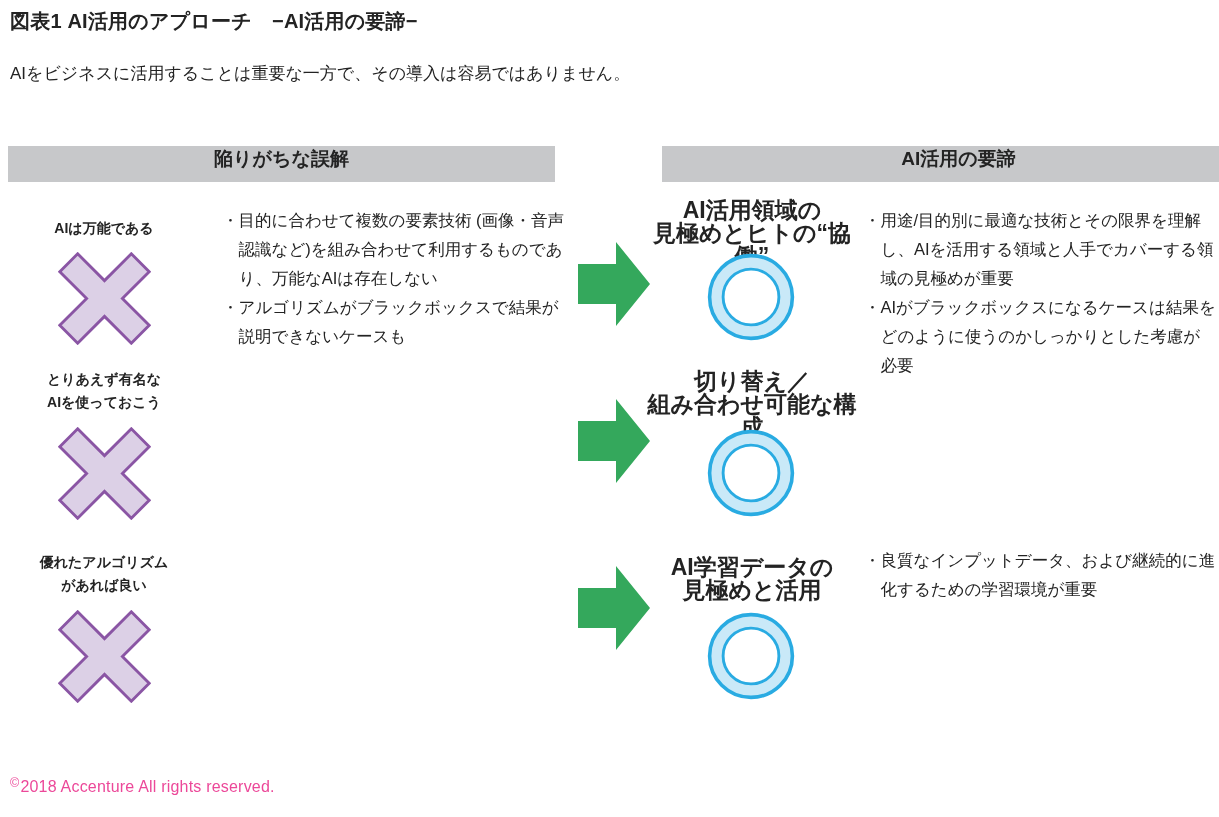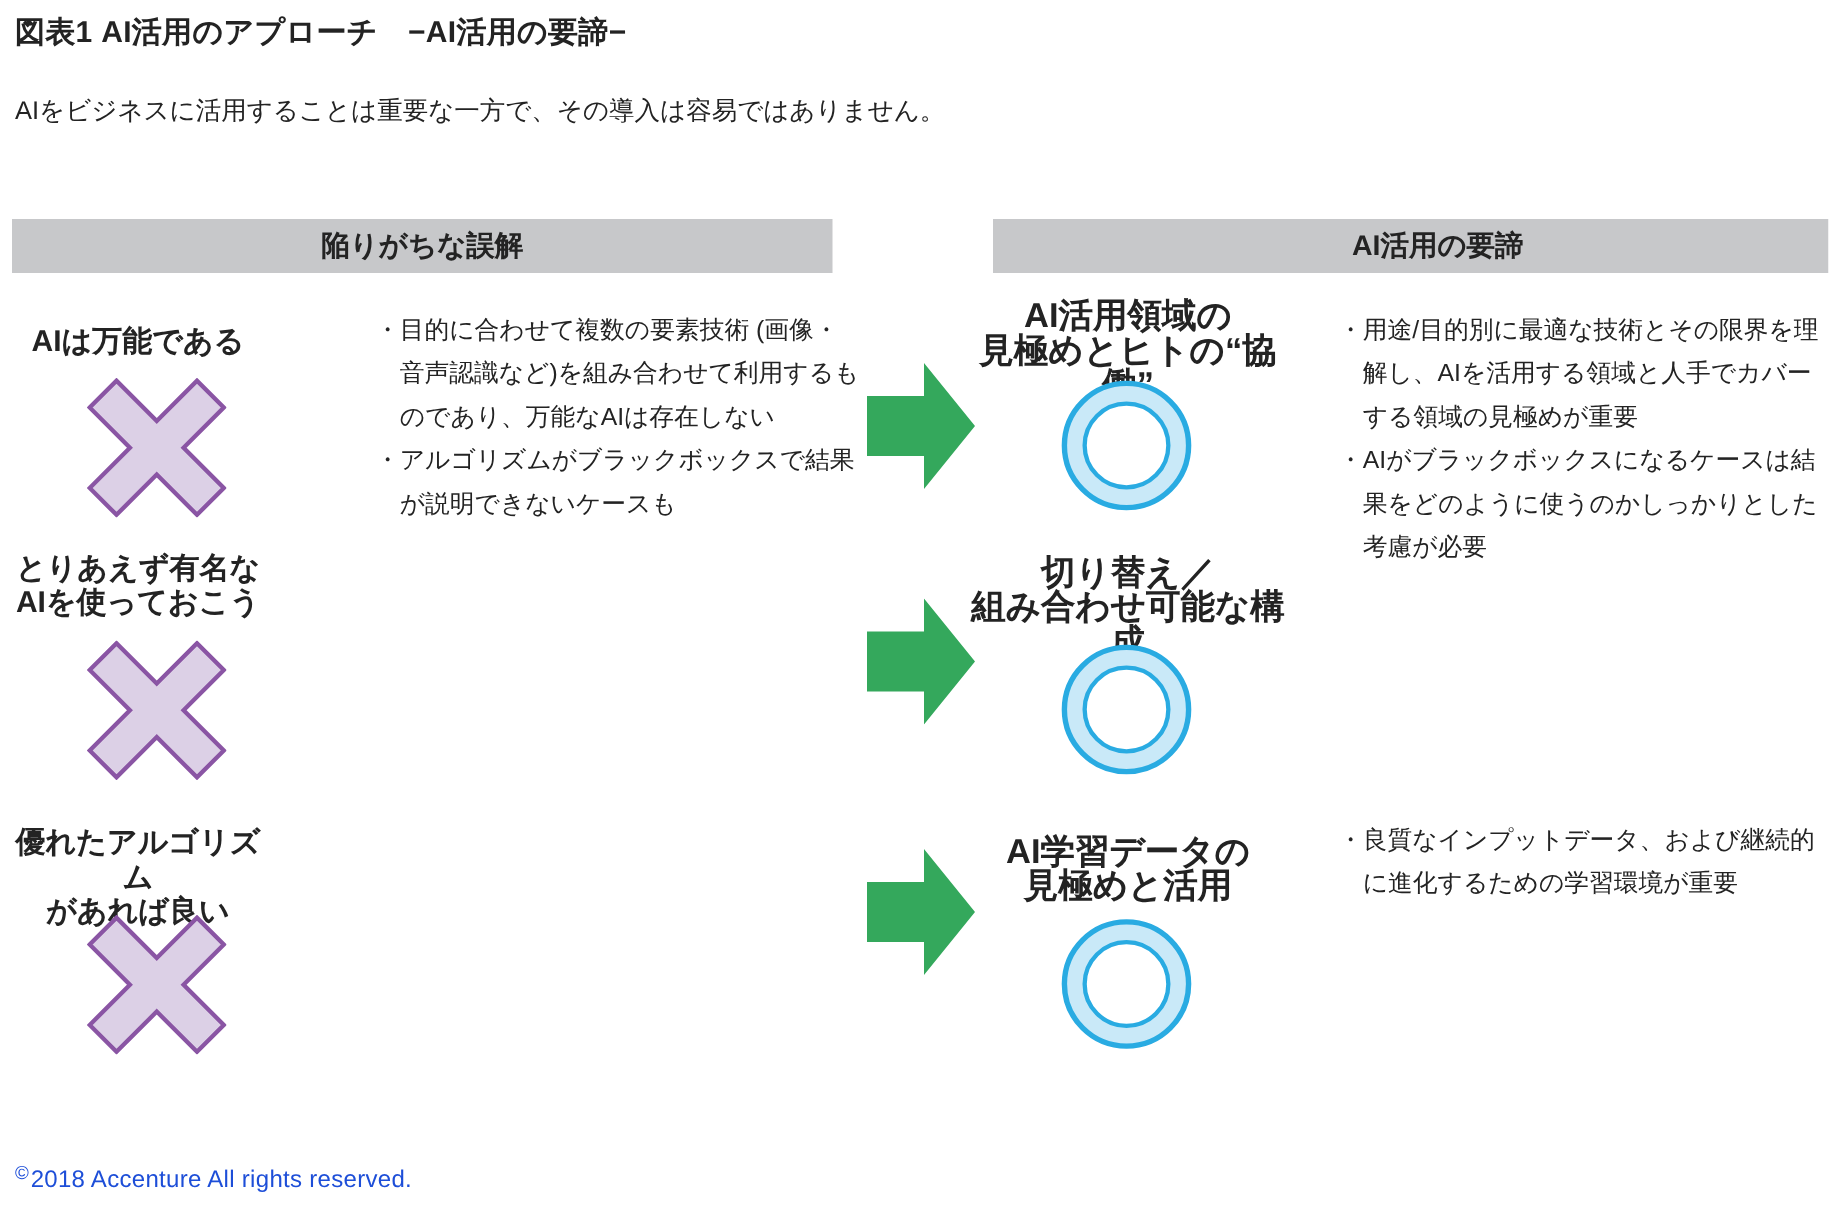--- a/index.html
+++ b/index.html
@@ -8,47 +8,47 @@
   }
   *{margin:0;padding:0;box-sizing:border-box;}
   html,body{background:#fff;}
   body{font-family:"Liberation Sans","DejaVu Sans",sans-serif;color:var(--text);}
   .canvas{position:relative;width:1219px;height:817px;background:#fff;overflow:hidden;}
 
   .title{position:absolute;left:10px;top:8px;font-size:20px;font-weight:600;letter-spacing:.2px;}
   .subtitle{position:absolute;left:10px;top:62px;font-size:17px;}
 
   .header-bar{position:absolute;top:146px;height:36px;background:var(--header-bg);
-    display:flex;align-items:center;justify-content:center;font-size:19px;font-weight:bold;}
+    display:flex;justify-content:center;font-size:19px;font-weight:bold;}
   .header-bar.left{left:8px;width:547px;}
   .header-bar.right{left:662px;width:593px;}
 
-  .m-label{position:absolute;left:2px;width:180px;text-align:center;font-weight:bold;
-    font-size:20px;line-height:23px;white-space:pre-line;}
+  .m-label{position:absolute;left:14px;width:180px;text-align:center;font-weight:bold;
+    font-size:14px;line-height:23px;white-space:pre-line;}
   .k-label{position:absolute;left:638px;width:228px;text-align:center;font-weight:bold;
     font-size:23px;line-height:23px;white-space:pre-line;}
   .m-label.r1{top:217px}.m-label.r2{top:368px}.m-label.r3{top:551px}
   .k-label.r1{top:199px}.k-label.r2{top:370px}.k-label.r3{top:556px}
 
   .bullets{position:absolute;font-size:16.5px;line-height:29px;}
   .m-bullets{left:222px;width:352px;}
   .k-bullets{left:864px;width:352px;}
   .m-bullets.r1{top:206px}.m-bullets.r2{top:363px}.m-bullets.r3{top:546px}
   .k-bullets.r1{top:206px}.k-bullets.r2{top:363px}.k-bullets.r3{top:546px}
-  .bullet{text-indent:-1em;padding-left:1em;margin-left:28px;}
+  .bullet{text-indent:-1em;padding-left:1em;}
 
   .cross{position:absolute;left:58px;width:93px;height:93px;}
   .cross.r1{top:252px}.cross.r2{top:427px}.cross.r3{top:610px}
   .ring{position:absolute;left:706px;width:90px;height:90px;}
   .ring.r1{top:252px}.ring.r2{top:428px}.ring.r3{top:611px}
   .arrow{position:absolute;left:578px;width:72px;height:84px;}
   .arrow.r1{top:242px}.arrow.r2{top:399px}.arrow.r3{top:566px}
   .cross svg,.ring svg,.arrow svg{display:block;width:100%;height:100%;}
 
-  .footer{position:absolute;left:10px;top:778px;font-size:16px;color:#1d4ed8;letter-spacing:.2px;}
+  .footer{position:absolute;left:10px;top:778px;font-size:16px;color:#ec4899;letter-spacing:.2px;}
   .footer .cp{display:inline-block;font-size:12.5px;transform:translateY(-5px);margin-right:1px;}
 </style>
 </head>
 <body>
 
 <div class="canvas">
 
   <div class="title">図表1 AI活用のアプローチ　−AI活用の要諦−</div>
   <div class="subtitle">AIをビジネスに活用することは重要な一方で、その導入は容易ではありません。</div>
 

